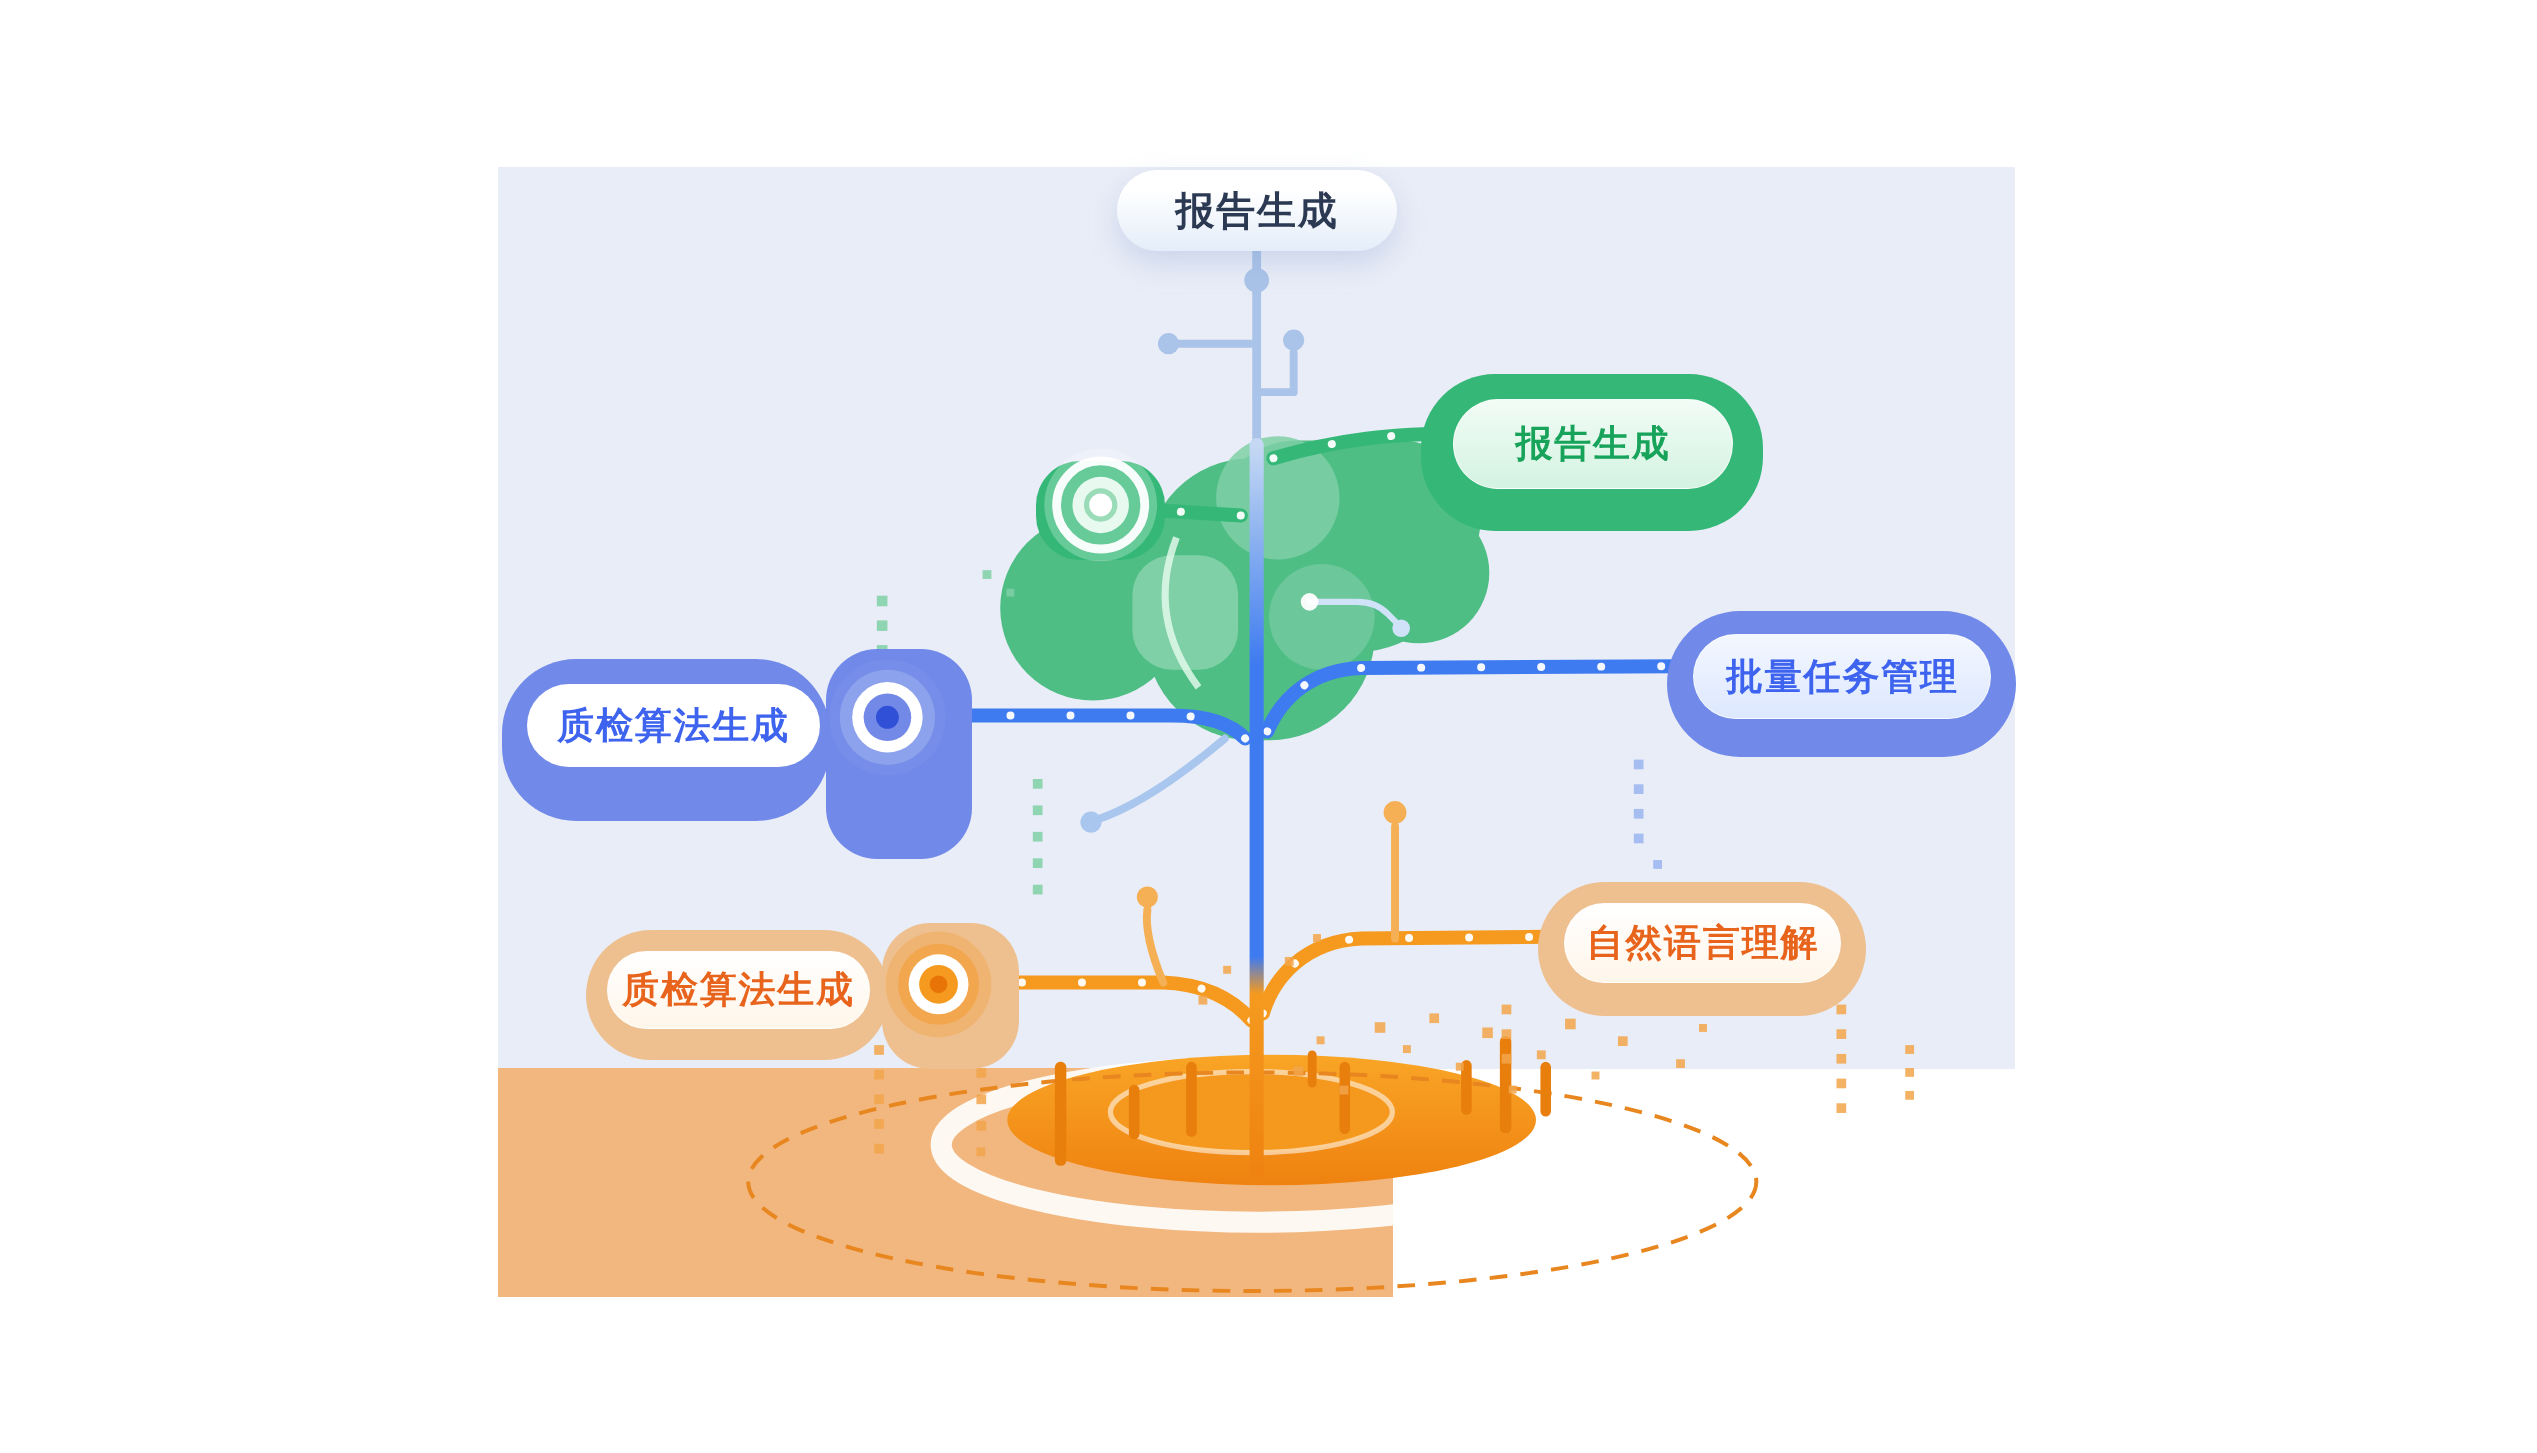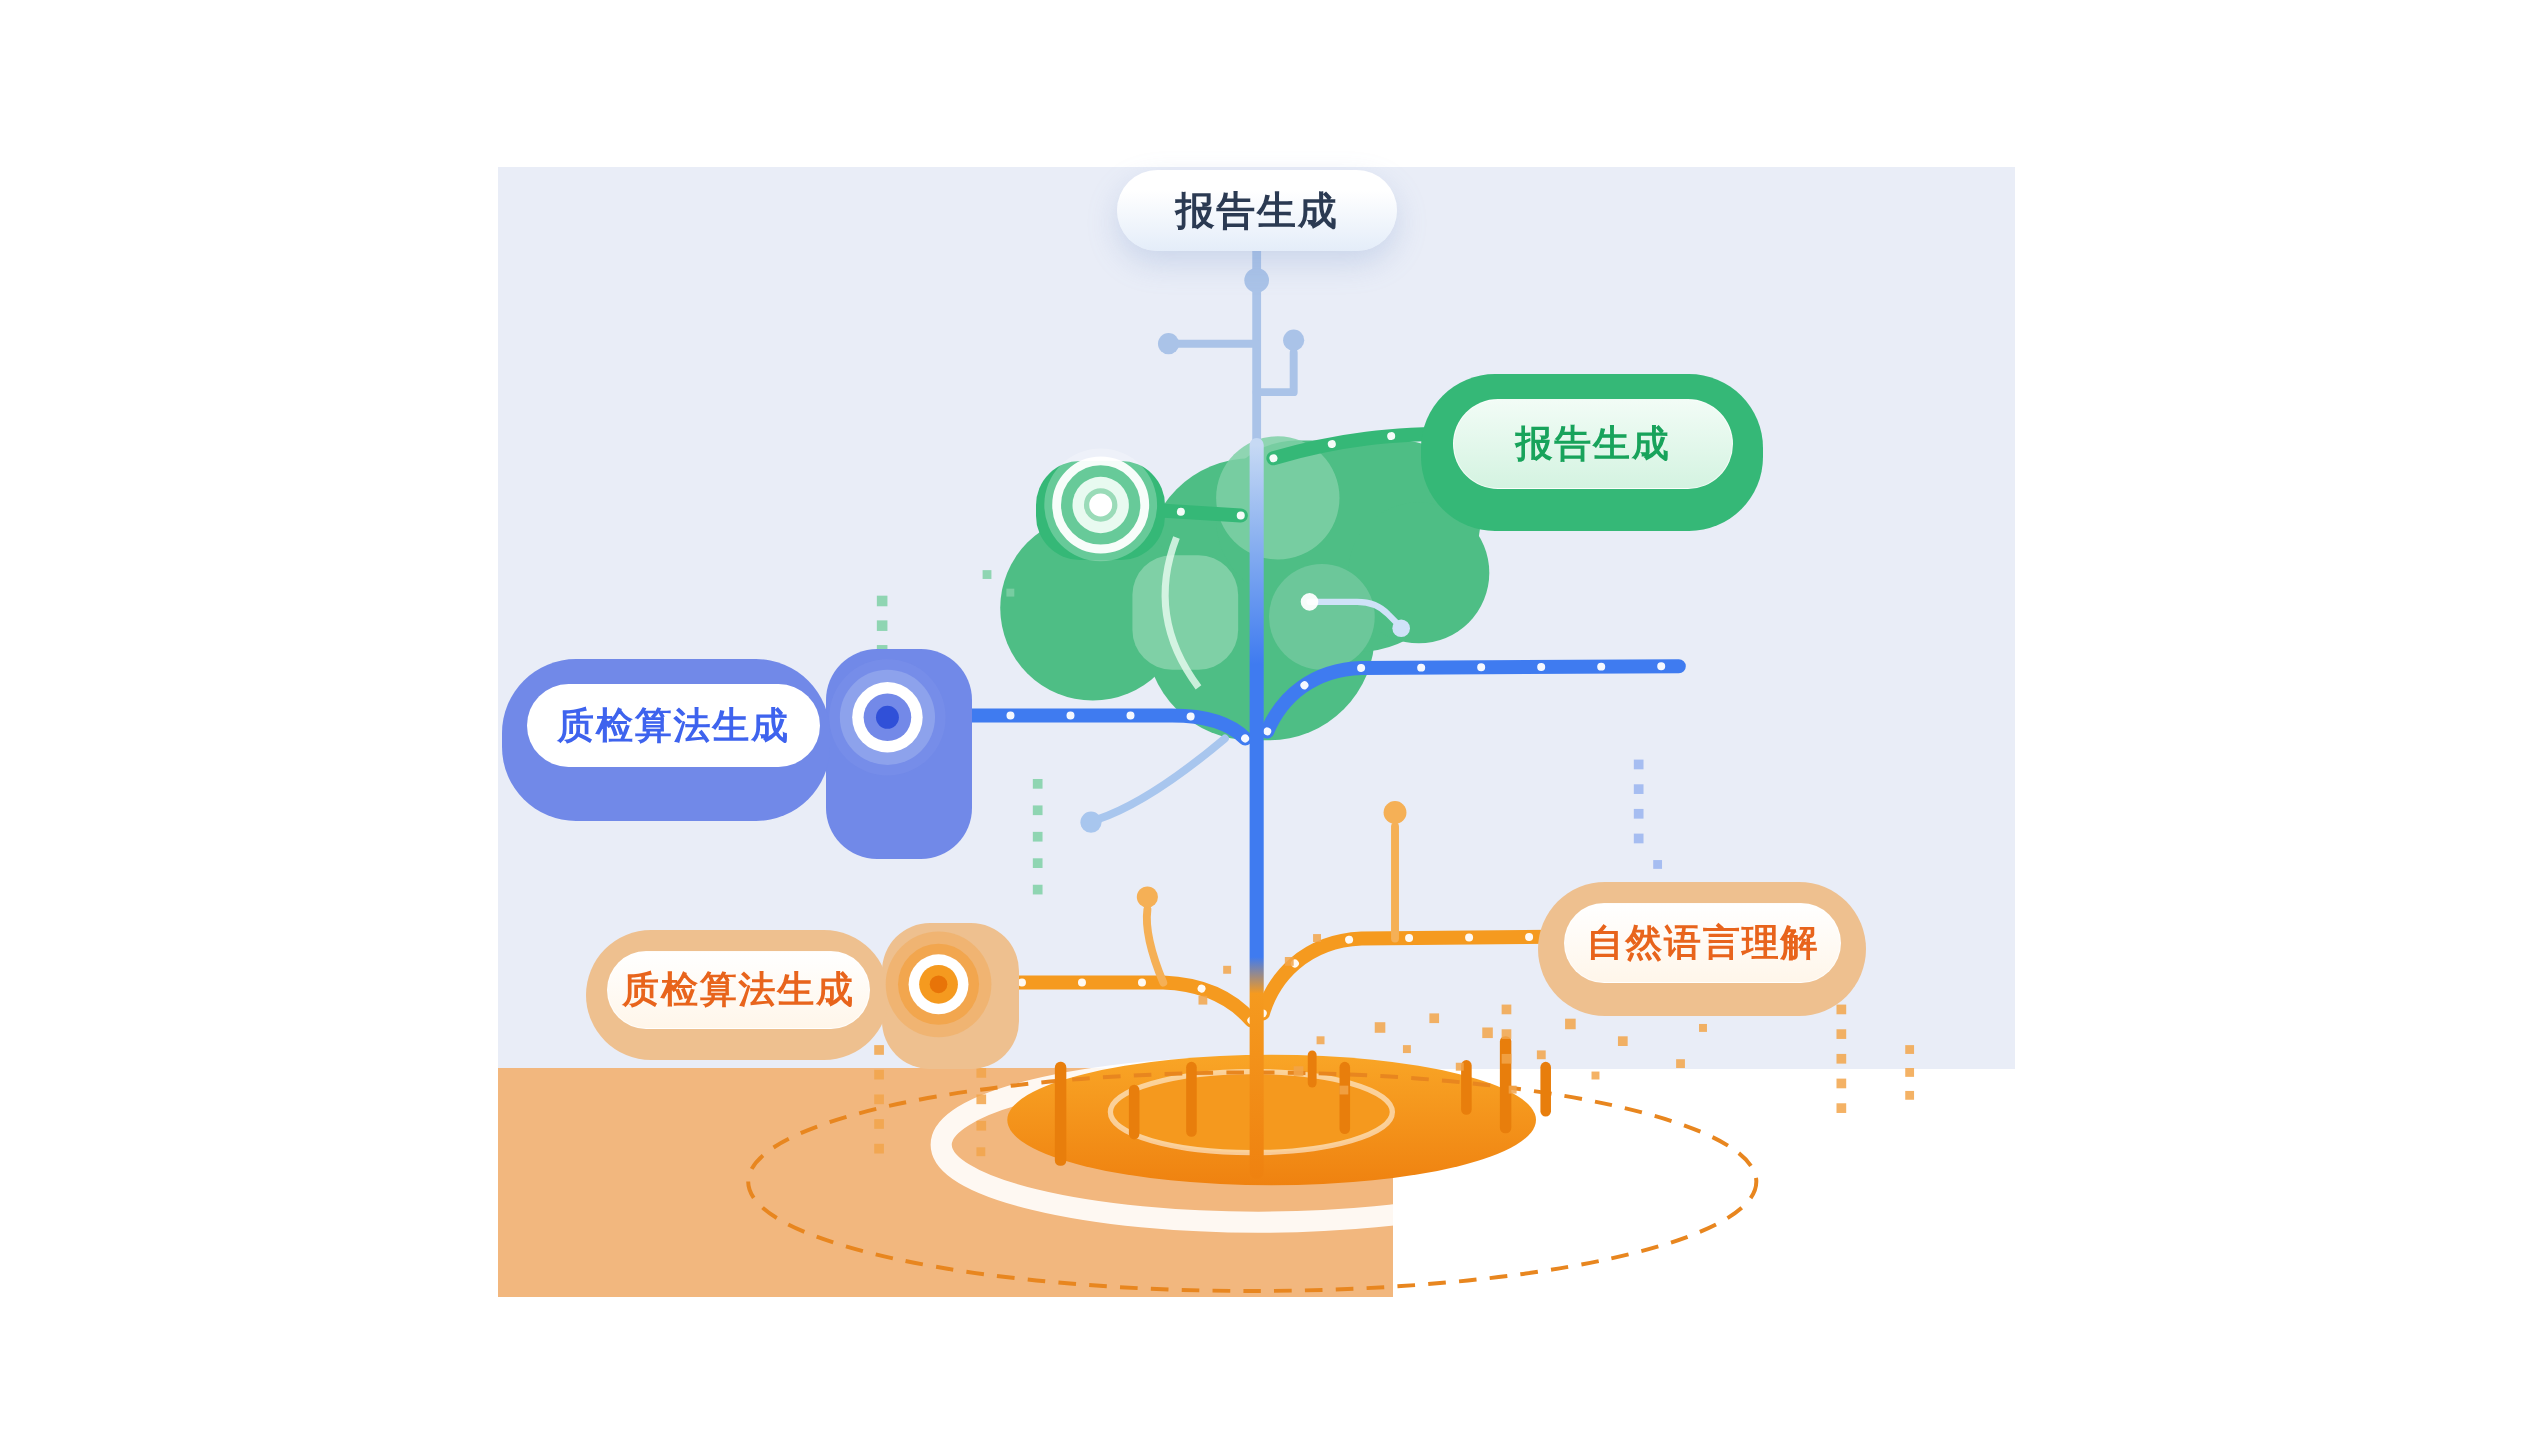--- a/index.html
+++ b/index.html
@@ -209,20 +209,23 @@
   <div class="blob blue" style="left:826px;top:649px;width:146px;height:210px;border-radius:51px;"></div>
   <div class="blob orange" style="left:882px;top:923px;width:137px;height:146px;border-radius:48px;"></div>
 
   <div class="node plain" style="left:1117px;top:170px;width:280px;height:81px;">报告生成</div>
 
   <div class="node green" style="left:1421px;top:374px;width:342px;height:157px;text-decoration:underline;">
     <div class="inner" style="left:32px;top:25px;width:278px;height:88px;">报告生成</div>
   </div>
 
 
+  <div class="node blue" style="left:1667px;top:611px;width:349px;height:146px;">
+    <div class="inner" style="left:26.4px;top:23px;width:296px;height:83px;">批量任务管理</div>
+  </div>
 
   <div class="node orange" style="left:1538px;top:882px;width:328px;height:134px;">
     <div class="inner" style="left:26.4px;top:21px;width:275px;height:78px;">自然语言理解</div>
   </div>
 
   <div class="node blue" style="left:502px;top:659px;width:328px;height:162px;">
     <div class="inner white-bg" style="left:25px;top:25px;width:291px;height:81px;">质检算法生成</div>
   </div>
 
   <div class="node orange" style="left:586px;top:930px;width:303px;height:130px;">

